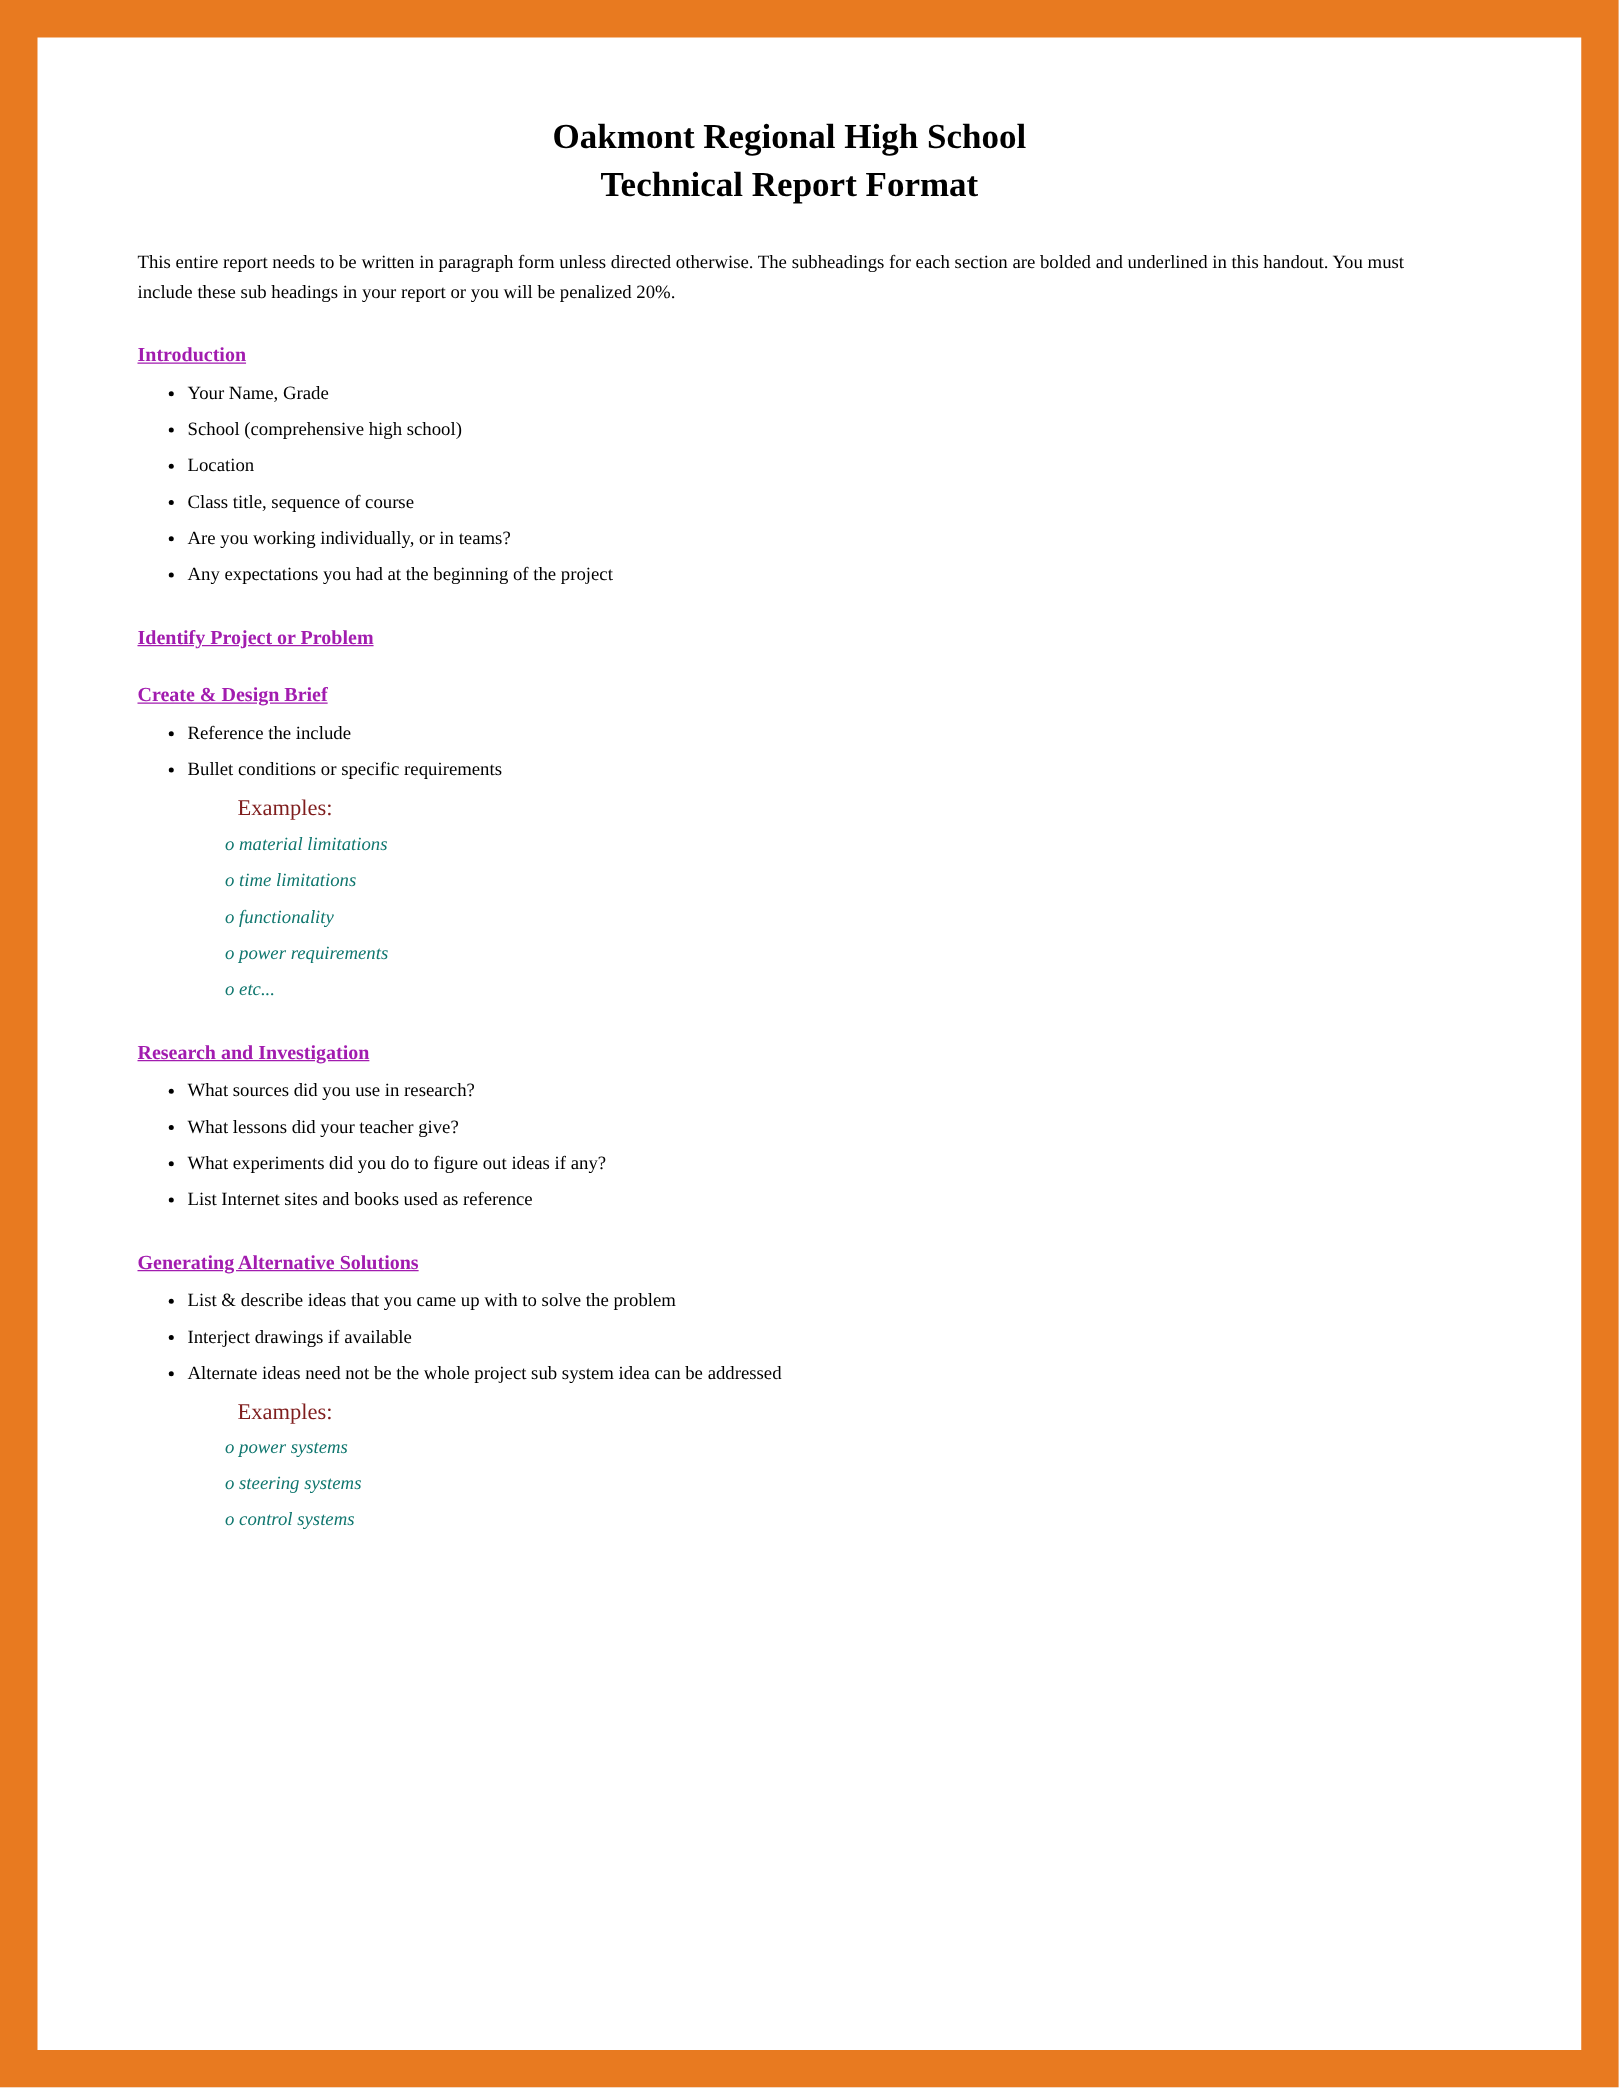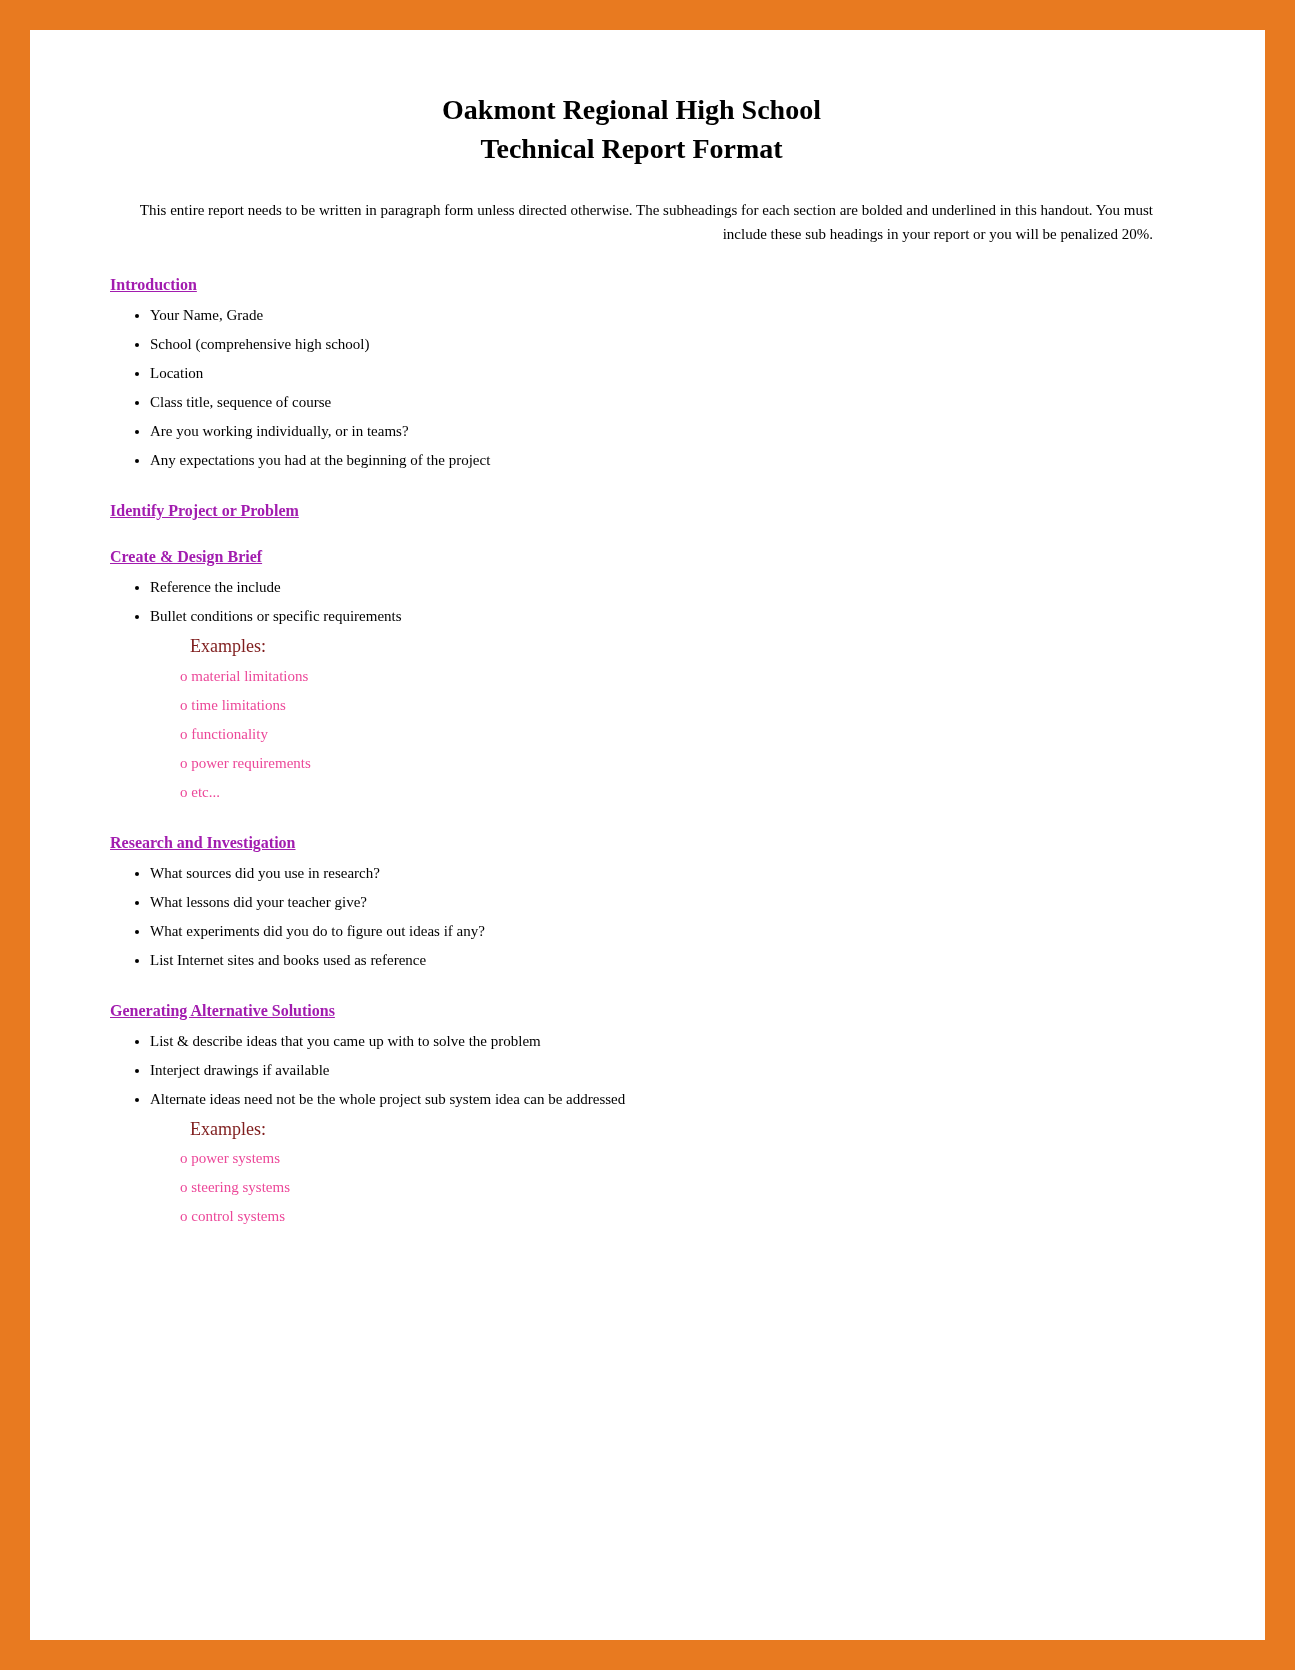--- a/index.html
+++ b/index.html
@@ -37,21 +37,21 @@
     .doc-title {
       text-align: center;
       font-size: 28px;
       font-weight: bold;
       line-height: 1.4;
       margin-bottom: 30px;
       color: #000;
     }
 
     .doc-intro {
-      text-align: right;
+      text-align: left;
       font-size: 15px;
       line-height: 1.6;
       margin-bottom: 30px;
       color: #000;
     }
 
     .section {
       margin-bottom: 28px;
     }
 
@@ -73,21 +73,22 @@
 
     .bullet-list li {
       margin-bottom: 2px;
     }
 
     .sub-list {
       list-style-type: none;
       margin-left: 30px;
       font-size: 15px;
       line-height: 1.8;
-      color: #ec4899;
+      color: #0f766e;
+      font-style: italic;
     }
 
     .sub-list li::before {
       content: "o  ";
       font-family: 'Times New Roman', Times, serif;
     }
 
     .examples-label {
       margin-left: 40px;
       font-size: 18px;

